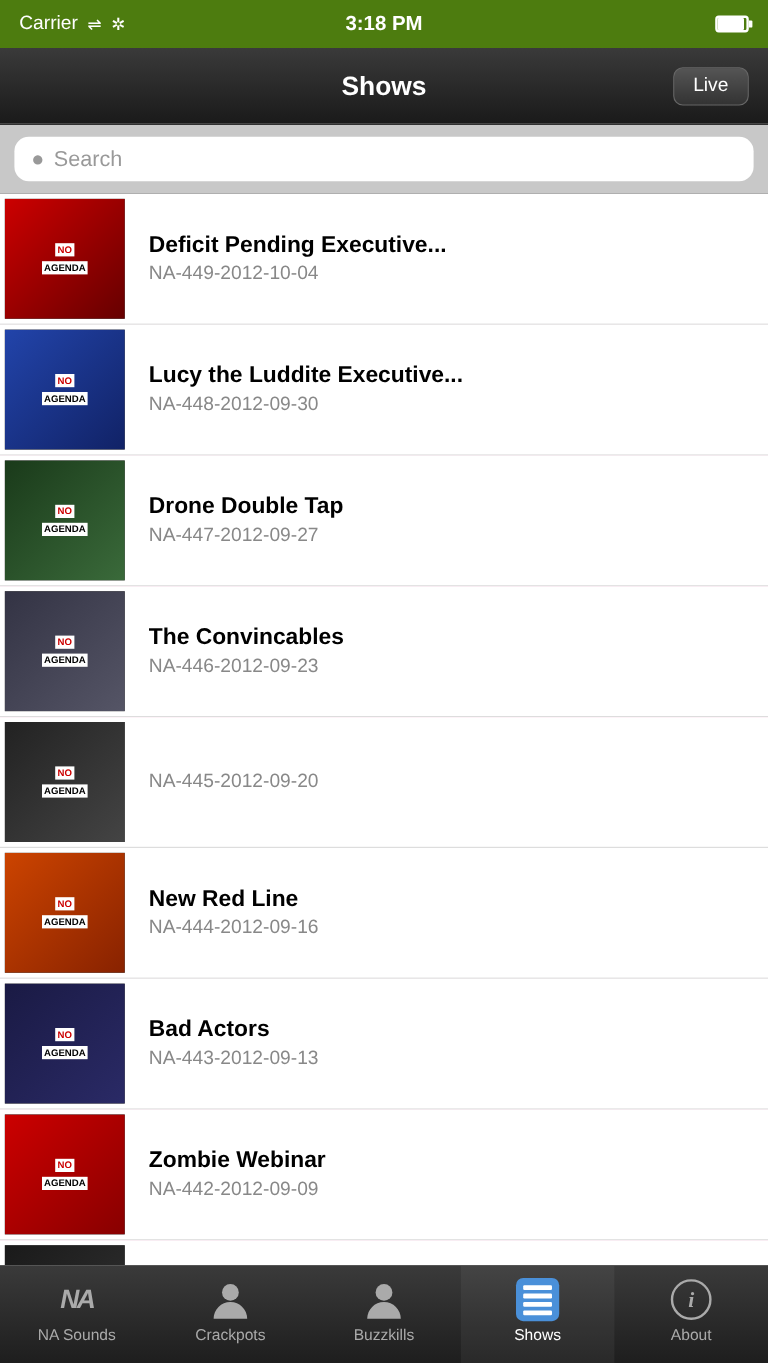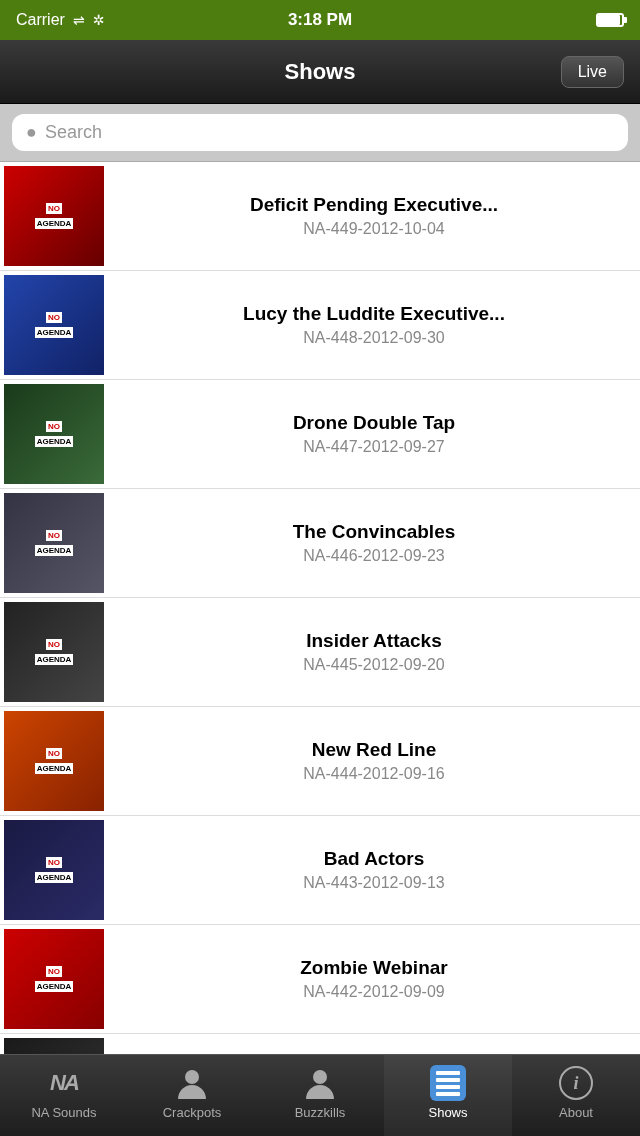--- a/index.html
+++ b/index.html
@@ -120,21 +120,20 @@
     .search-placeholder {
       color: #999;
       font-size: 18px;
     }
 
     
     .show-list {
       background: #f9a8d4;
       overflow-y: auto;
       height: calc(1136px - 40px - 64px - 54px - 82px);
-      text-align: center;
     }
     .show-item {
       display: flex;
       align-items: center;
       border-bottom: 1px solid #ddd;
       padding: 0;
       min-height: 108px;
       background: #fff;
     }
     .show-thumbnail {
@@ -339,21 +338,20 @@
       </div>
     </div>
     <div class="show-item">
       <div class="show-thumbnail">
         <div class="thumb-na thumb-5" style="width: 100px; height: 100px; display: flex; flex-direction: column; align-items: center; justify-content: center;">
           <div class="na-badge">NO</div>
           <div class="na-badge" style="color: rgb(0, 0, 0);">AGENDA</div>
         </div>
       </div>
       <div class="show-info">
-        <div class="show-title">Insider Attacks</div>
         <div class="show-subtitle">NA-445-2012-09-20</div>
       </div>
     </div>
     <div class="show-item">
       <div class="show-thumbnail">
         <div class="thumb-na thumb-6" style="width: 100px; height: 100px; display: flex; flex-direction: column; align-items: center; justify-content: center;">
           <div class="na-badge">NO</div>
           <div class="na-badge" style="color: rgb(0, 0, 0);">AGENDA</div>
         </div>
       </div>

